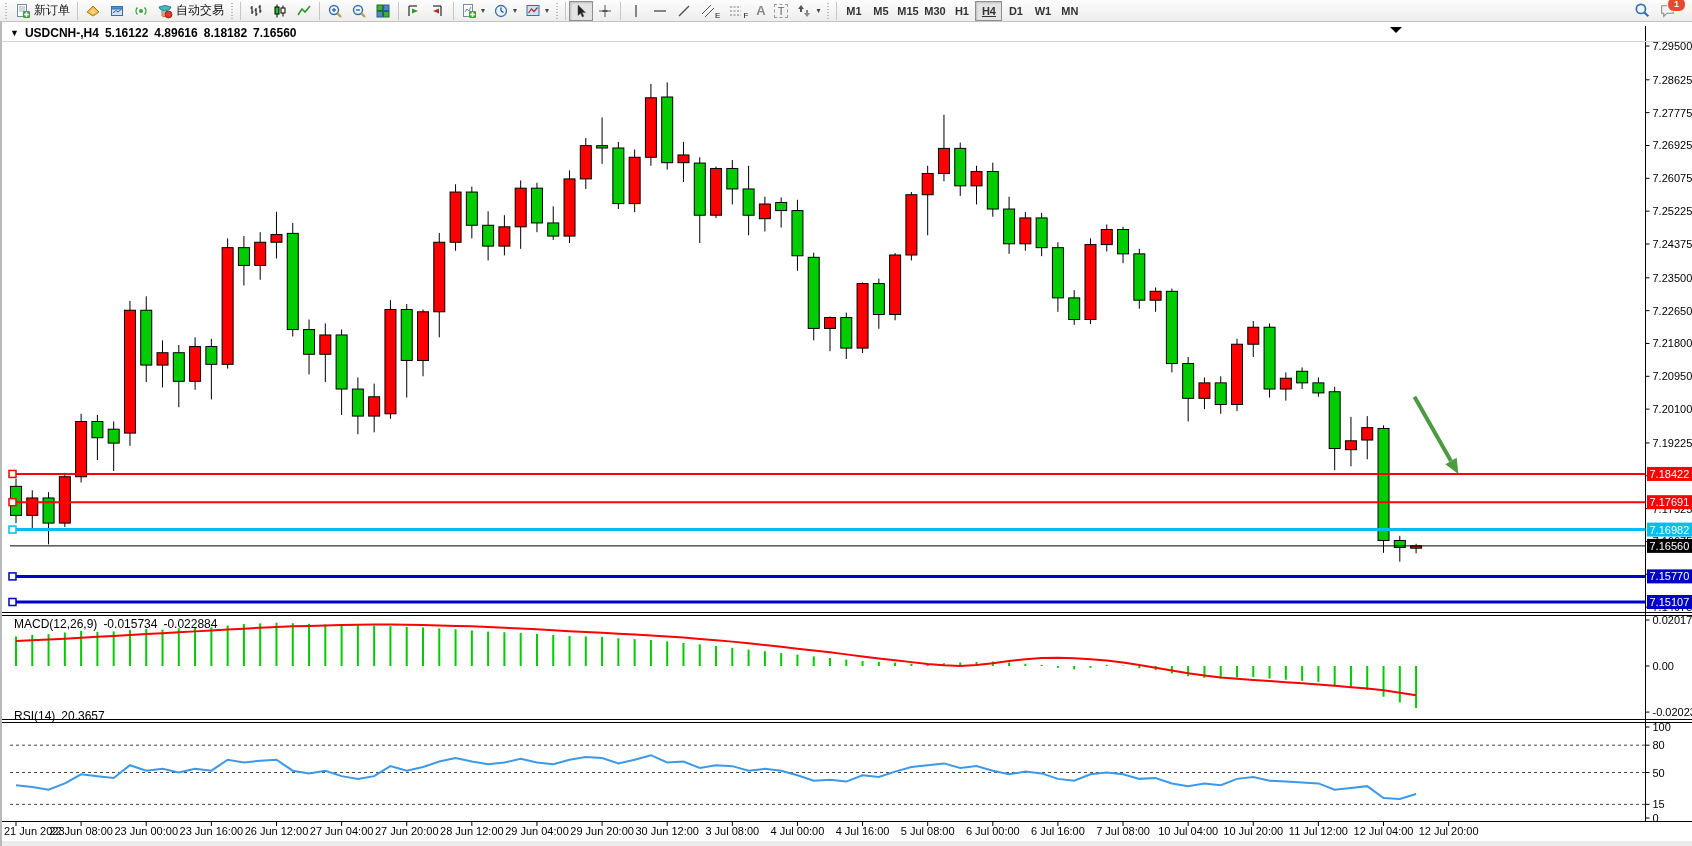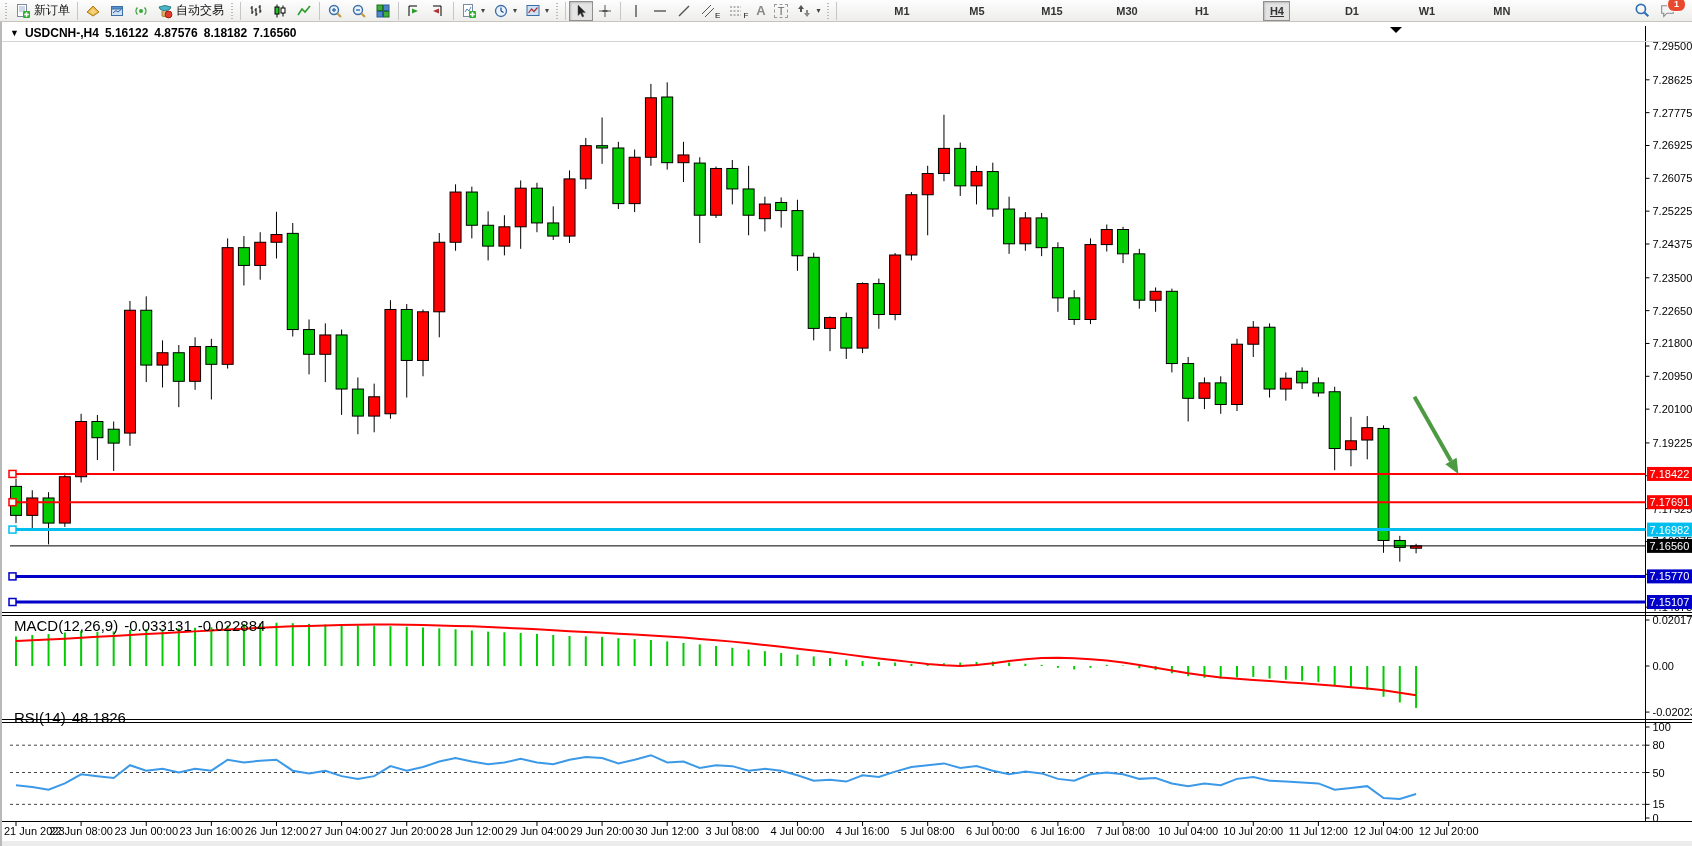--- a/index.html
+++ b/index.html
@@ -13,36 +13,36 @@
   .tb-grip{width:5px;height:16px;margin:0 2px;
     background-image:repeating-linear-gradient(#b9b9b9 0 1px,transparent 1px 3px);
     background-size:2px 100%;background-repeat:no-repeat;background-position:1px 0;}
   .tb-sep{width:1px;height:18px;background:#c6c6c6;margin:0 3px;}
   .tb-btn{display:flex;align-items:center;gap:3px;height:20px;padding:0 3px;
     border:1px solid transparent;background:transparent;font-family:inherit;
     font-size:12px;color:#111;cursor:default;}
   .tb-btn.pressed{border:1px solid #8f8f8f;background:#e4e4e4;
     box-shadow:inset 1px 1px 2px rgba(0,0,0,.18);text-decoration:underline;}
   .tb-btn svg{display:block;}
-  .tf-btn{width:27px;justify-content:center;font-weight:bold;font-size:11px;color:#333;margin-left:48px;}
+  .tf-btn{width:27px;justify-content:center;font-weight:bold;font-size:11px;color:#333;}
   .caret{font-size:8px;color:#444;margin-left:1px;}
   .tb-spacer{flex:1;}
   .badge{position:absolute;top:-4px;right:-6px;min-width:13px;height:13px;
     border-radius:7px;background:#e8492e;color:#fff;font-size:9px;font-weight:bold;
     display:flex;align-items:center;justify-content:center;padding:0 2px;
     border:1px solid #fff;}
   .chat-wrap{position:relative;margin-right:10px;}
   
   .chart-window{position:absolute;top:22px;left:0;width:1692px;height:824px;
     background:#fff;border-left:2px solid #b9b9b9;box-sizing:border-box;}
   #chart-svg{position:absolute;top:0;left:0;}
   .chart-title{position:absolute;top:4px;left:8px;font-size:12px;font-weight:bold;
     color:#000;z-index:3;display:flex;gap:6px;align-items:center;}
   .chart-title .marker{font-size:9px;}
-  .ind-label{position:absolute;left:12px;font-size:15px;color:#000;z-index:3;display:flex;gap:6px;}
+  .ind-label{position:absolute;left:12px;font-size:12px;color:#000;z-index:3;display:flex;gap:6px;}
   .macd-label{top:595px;}
   .rsi-label{top:687px;}
   .bottom-strip{position:absolute;left:0;bottom:0;width:100%;height:5px;background:#ececec;}
 </style>
 </head>
 <body>
 
 <div class="toolbar">
   <span class="tb-grip"></span>
   <button class="tb-btn">
@@ -265,32 +265,32 @@
     </button>
     <span class="badge">1</span>
   </div>
 </div>
 
 <div class="chart-window">
   <div class="chart-title">
     <span class="marker">▼</span>
     <span>USDCNH-,H4</span>
     <span>5.16122</span>
-    <span>4.87576</span>
+    <span>4.89616</span>
     <span>8.18182</span>
     <span>7.16560</span>
   </div>
   <div class="ind-label macd-label">
     <span>MACD(12,26,9)</span>
-    <span>-0.033131</span>
+    <span>-0.015734</span>
     <span>-0.022884</span>
   </div>
   <div class="ind-label rsi-label">
     <span>RSI(14)</span>
-    <span>48.1826</span>
+    <span>20.3657</span>
   </div>
   <svg id="chart-svg" width="1692" height="824">
       <g>
         <line x1="1643.5" y1="4" x2="1643.5" y2="799.5" stroke="#000"></line>
         <line x1="1643.5" y1="24.021724372028476" x2="1647.5" y2="24.021724372028476" stroke="#000"></line>
         <text x="1650.5" y="28.021724372028476" font-size="11" font-family="&quot;Liberation Sans&quot;,sans-serif" fill="#000">7.29500</text>
         <line x1="1643.5" y1="57.82179226069131" x2="1647.5" y2="57.82179226069131" stroke="#000"></line>
         <text x="1650.5" y="61.82179226069131" font-size="11" font-family="&quot;Liberation Sans&quot;,sans-serif" fill="#000">7.28625</text>
         <line x1="1643.5" y1="90.6561439239626" x2="1647.5" y2="90.6561439239626" stroke="#000"></line>
         <text x="1650.5" y="94.6561439239626" font-size="11" font-family="&quot;Liberation Sans&quot;,sans-serif" fill="#000">7.27775</text>

